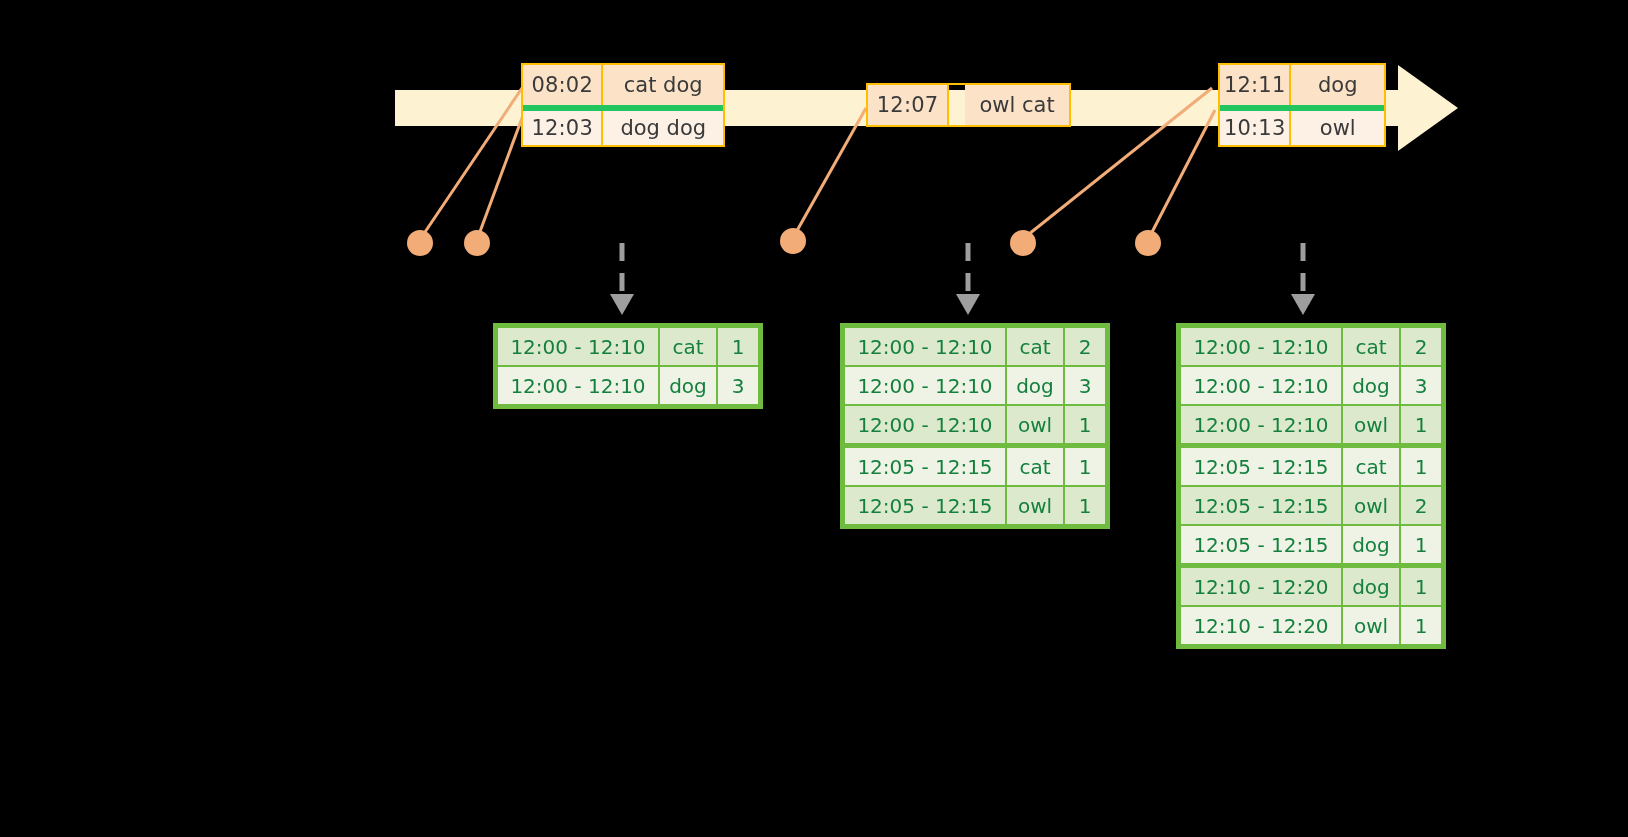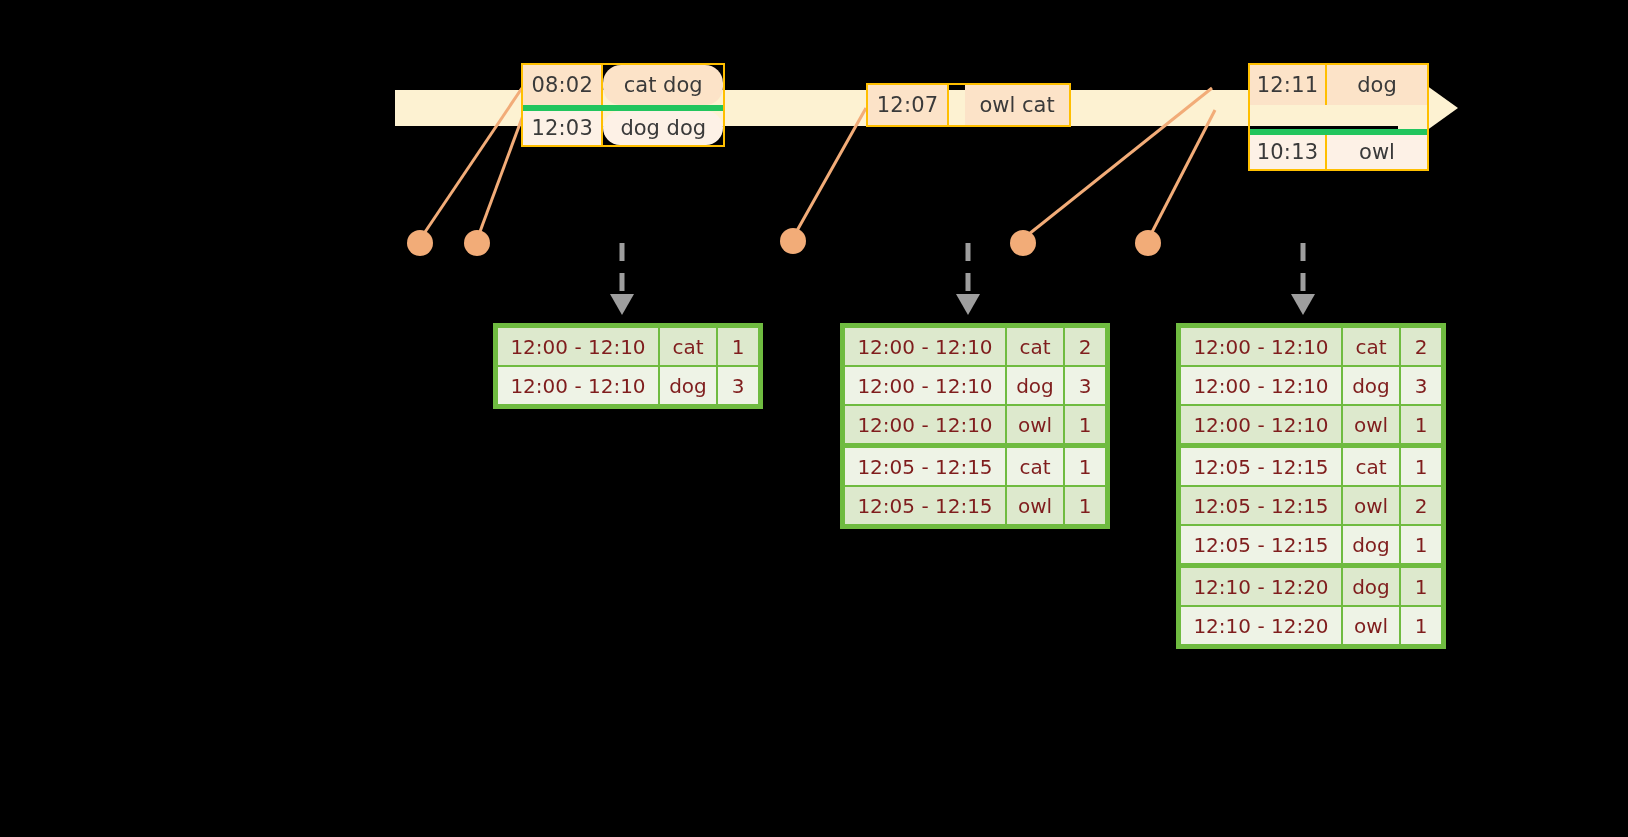--- a/index.html
+++ b/index.html
@@ -86,48 +86,48 @@
   .evt-cell-words {
     box-sizing: border-box;
     display: flex;
     align-items: center;
     justify-content: center;
     font-size: 21px;
   }
 
   #evt-a { left: 521px; top: 63px; width: 204px; }
   #evt-a .evt-cell-time  { width: 86px; }
-  #evt-a .evt-cell-words { width: 128px; border-radius: 18px; }
+  #evt-a .evt-cell-words { width: 128px; }
 
   #evt-b { left: 866px; top: 83px; width: 205px; }
   #evt-b .evt-cell-time  { width: 88px; }
   #evt-b .evt-cell-words { width: 113px; margin-left: 16px; }
 
-  #evt-c { left: 1248px; top: 63px; width: 181px; gap: 24px; }
+  #evt-c { left: 1218px; top: 63px; width: 168px; }
   #evt-c .evt-cell-time  { width: 77px; }
   #evt-c .evt-cell-words { width: 100px; }
 
   
   .rtable {
     position: absolute;
     border: 4px solid #6fbb40;
     box-sizing: content-box;
     background: #6fbb40;
   }
   .rrow {
     display: flex;
     height: 39px;
   }
   .rcell {
     box-sizing: border-box;
     display: flex;
     align-items: center;
     justify-content: center;
     font-size: 20px;
-    color: #7f1d1d;
+    color: #15803d;
     margin: 1px 1px 1px 1px;
   }
   .rrow.shade .rcell { background: #dde9cd; }
   .rrow.light .rcell { background: #eef3e6; }
   .rcell.c-window { width: 160px; }
   .rcell.c-word   { width: 56px; }
   .rcell.c-count  { width: 40px; }
   .rrow.grp-end { margin-bottom: 3px; }
 
   #tbl-left   { left: 493px;  top: 323px; }

